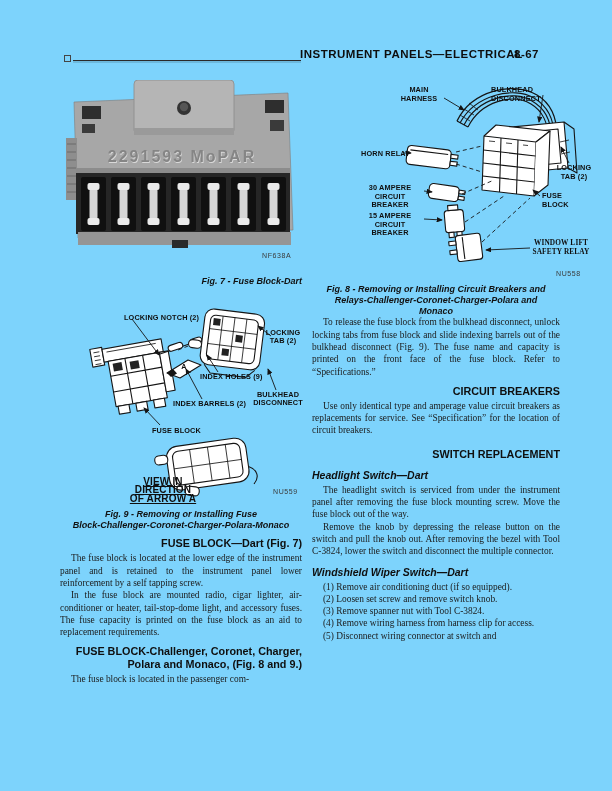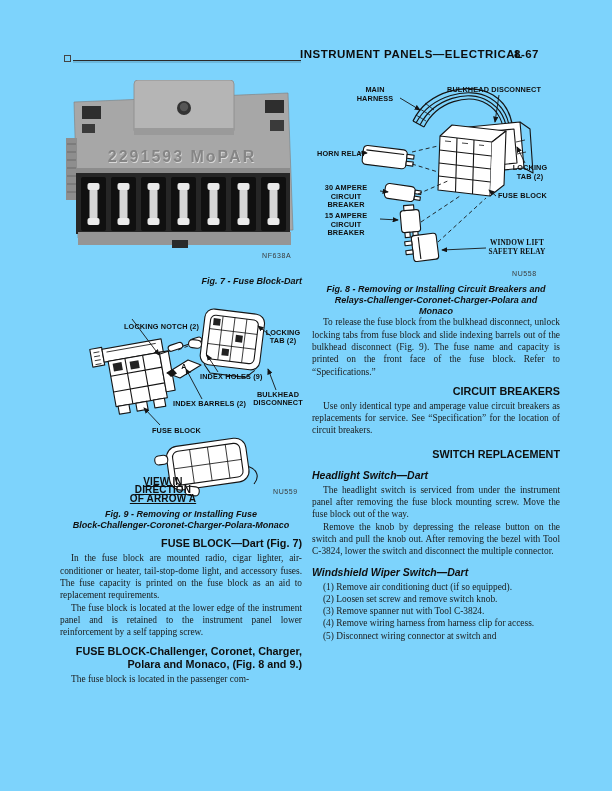--- a/index.html
+++ b/index.html
@@ -19,21 +19,21 @@
   .col.right{left:312px;top:84px;width:248px;}
   
   .p{font:9.4px/12.3px "Liberation Serif",serif;text-align:justify;text-indent:11px;margin:0;color:#1b1b1b;}
   .h2{font:bold 10.8px/13px "Liberation Sans",sans-serif;color:#0f0f0f;margin:7px 0 2px;white-space:pre-line;text-align:right;}
   .h3{font:bold italic 10.5px/13px "Liberation Sans",sans-serif;color:#0f0f0f;margin:8px 0 2px;}
   .caption{font:bold italic 9px/10.8px "Liberation Sans",sans-serif;text-align:center;
            color:#111;white-space:pre-line;margin:0;}
   
   .fig{position:relative;}
   .fig7{height:184px;}
-  .fig8{height:196px;}
+  .fig8{height:196px;margin-left:44px;}
   .fig9{height:207px;margin-top:15px;}
   .flabel{position:absolute;font:bold 7.3px/8.6px "Liberation Sans",sans-serif;letter-spacing:.15px;
           color:#0f0f0f;white-space:pre-line;}
   .flabel.ctr{text-align:center;}
   .flabel.ul{text-decoration:underline;font-size:10px;}
   .fid{position:absolute;font:7px/8px "Liberation Sans",sans-serif;letter-spacing:.6px;color:#3a3a3a;}
   .cap7{margin-top:12px;text-align:right;}
   .cap9{margin-top:0;text-align:center;}
   .cap8{margin-top:4px;}
   .mt1{margin-top:2px;}
@@ -170,39 +170,39 @@
           <g stroke-width="0.9">
             <path d="M72,17 L99,53" marker-end="url(#ah9)"></path>
             <path d="M211,34 L198,24" marker-end="url(#ah9)"></path>
             <path d="M158,70 L147,53" marker-end="url(#ah9)"></path>
             <path d="M142,97 L126,67" marker-end="url(#ah9)"></path>
             <path d="M216,88 L208,67" marker-end="url(#ah9)"></path>
             <path d="M100,123 L84,106" marker-end="url(#ah9)"></path>
           </g>
         </g>
       </svg>
-      <span class="flabel" style="left:20px;top:21px;padding-left:44px;">LOCKING NOTCH (2)</span>
+      <span class="flabel" style="left:20px;top:12px;padding-left:44px;">LOCKING NOTCH (2)</span>
       <span class="flabel ctr" style="left:202px;top:27px;width:42px;">LOCKING
 TAB (2)</span>
       <span class="flabel" style="left:140px;top:71px;">INDEX HOLES (9)</span>
       <span class="flabel" style="left:113px;top:98px;">INDEX BARRELS (2)</span>
       <span class="flabel ctr" style="left:192px;top:89px;width:52px;">BULKHEAD
 DISCONNECT</span>
       <span class="flabel" style="left:92px;top:125px;">FUSE BLOCK</span>
       <span class="flabel ctr" style="left:117px;top:61px;width:14px;">A</span>
       <span class="flabel ctr ul" style="left:62px;top:176px;width:82px;">VIEW IN DIRECTION
 OF ARROW A</span>
       <span class="fid" style="left:213px;top:186px;">NU559</span>
     </div>
     <p class="caption cap9">Fig. 9 - Removing or Installing Fuse
 Block-Challenger-Coronet-Charger-Polara-Monaco</p>
 
     <h2 class="h2">FUSE BLOCK—Dart (Fig. 7)</h2>
+    <p class="p">The fuse block is located at the lower edge of the instrument panel and is retained to the instrument panel lower reinforcement by a self tapping screw.</p>
     <p class="p">In the fuse block are mounted radio, cigar lighter, air-conditioner or heater, tail-stop-dome light, and accessory fuses. The fuse capacity is printed on the fuse block as an aid to replacement requirements.</p>
-    <p class="p">The fuse block is located at the lower edge of the instrument panel and is retained to the instrument panel lower reinforcement by a self tapping screw.</p>
     <h2 class="h2">FUSE BLOCK-Challenger, Coronet, Charger,
 Polara and Monaco, (Fig. 8 and 9.)</h2>
     <p class="p">The fuse block is located in the passenger com-</p>
   </div>
 
   <div class="col right">
 
     <div class="fig fig8">
       <svg width="248" height="196" viewBox="0 0 248 196" style="position:absolute;left:0;top:0;">
         <defs>

